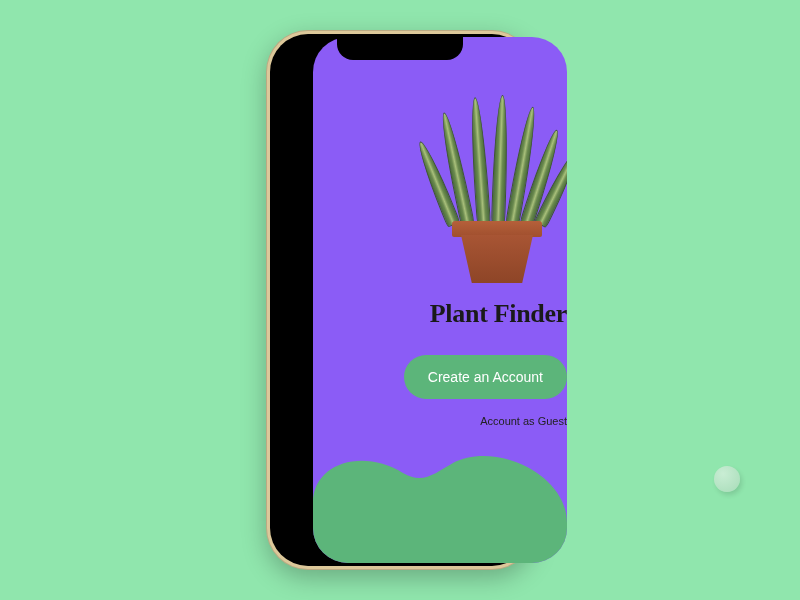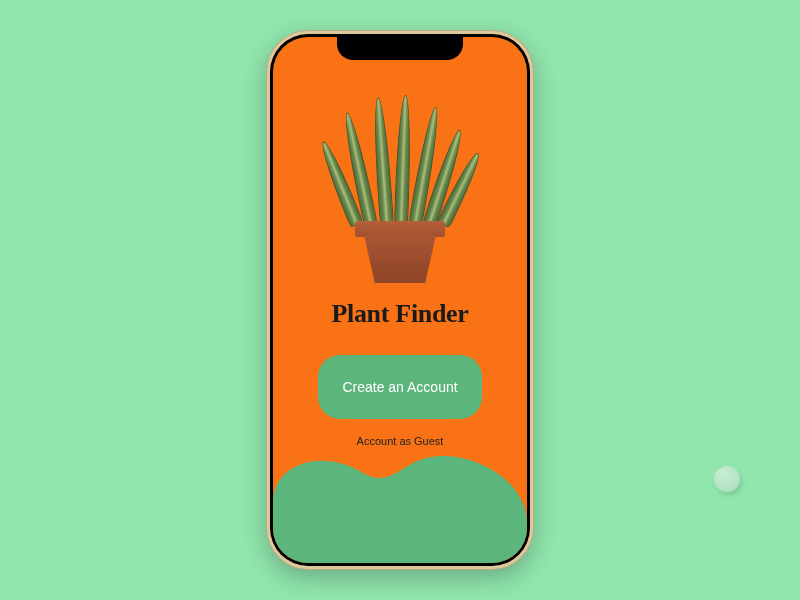--- a/index.html
+++ b/index.html
@@ -27,27 +27,28 @@
       width: 100%;
       height: 100%;
       background: #000;
       border-radius: 38px;
       padding: 3px;
       position: relative;
     }
     .screen {
       width: 100%;
       height: 100%;
-      background: #f97316;
+      background: #8b5cf6;
       border-radius: 35px;
       overflow: hidden;
       position: relative;
       display: flex;
       flex-direction: column;
-      align-items: center;
+      align-items: flex-end;
+      margin-left: 40px;
     }
     .notch {
       position: absolute;
       top: 0;
       left: 50%;
       transform: translateX(-50%);
       width: 126px;
       height: 26px;
       background: #000;
       border-bottom-left-radius: 16px;
@@ -119,21 +120,21 @@
       color: #1a1a1a;
       letter-spacing: -0.3px;
     }
     .create-account-btn {
       margin-top: 26px;
       background: #5cb57a;
       color: #fff;
       font-size: 14px;
       font-weight: 500;
       border: none;
-      padding: 24px 24px;
+      padding: 14px 24px;
       border-radius: 22px;
       cursor: pointer;
     }
     .proceed-guest-link {
       margin-top: 16px;
       font-size: 11px;
       color: #222;
       cursor: pointer;
     }
     .bottom-wave {

